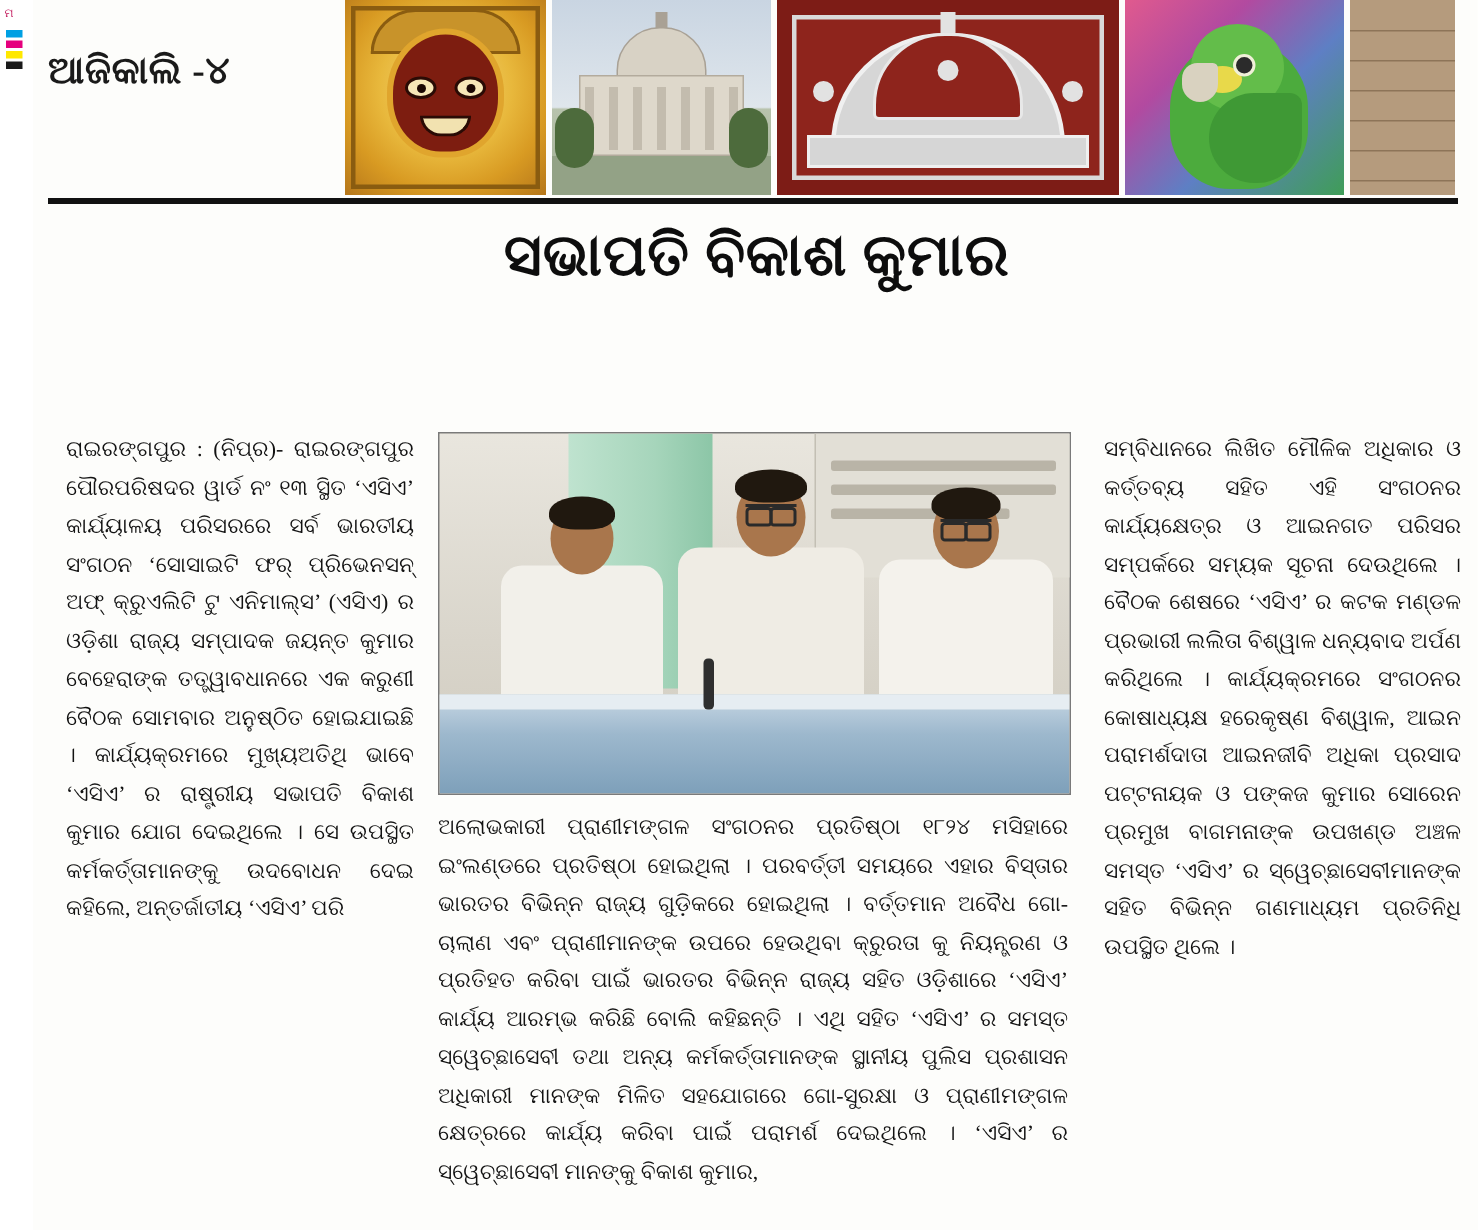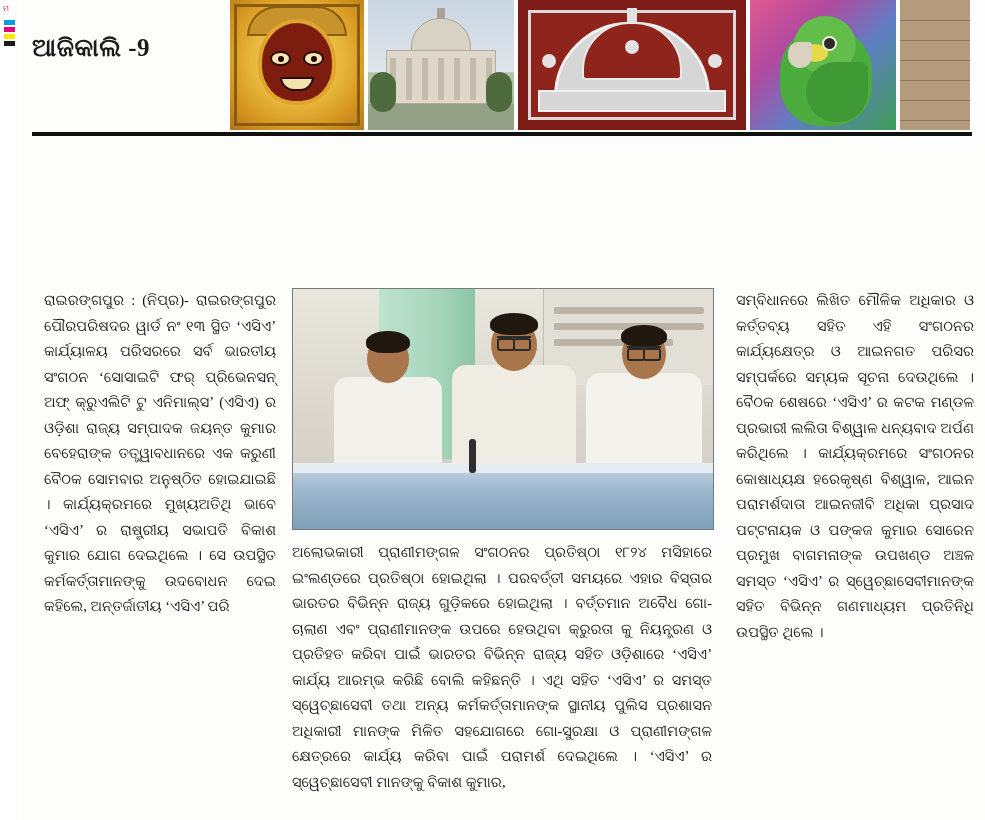--- a/index.html
+++ b/index.html
@@ -218,21 +218,21 @@
   <div class="spine-mark">ମ</div>
   <div class="spine-bar" style="top:20px;background:#00a0e3;"></div>
   <div class="spine-bar" style="top:27px;background:#e5007e;"></div>
   <div class="spine-bar" style="top:34px;background:#ffe800;"></div>
   <div class="spine-bar" style="top:41px;background:#1a1a1a;"></div>
 </div>
 
 <div class="page">
 
   <div class="masthead">
-    <div class="masthead-title">ଆଜିକାଲି -9</div>
+    <div class="masthead-title">ଆଜିକାଲି -୪</div>
 
     <div class="thumbs">
 
       <div class="thumb thumb-1">
         <div class="t1-bg"></div>
         <div class="t1-crown"></div>
         <div class="t1-face">
           <div class="t1-eye l">
               <div class="t1-pupil"></div>
             </div>
@@ -294,20 +294,21 @@
         <div class="t5-row" style="top:88px;"></div>
         <div class="t5-row" style="top:108px;"></div>
       </div>
 
     </div>
 
     <div class="masthead-rule"></div>
   </div>
 
   <div class="headline">
+    <div>ସଭାପତି ବିକାଶ କୁମାର</div>
   </div>
 
   <div class="cols">
 
     <div class="photo">
       <div class="ph-wall"></div>
       <div class="ph-curtain"></div>
       <div class="ph-banner">
         <div class="ph-banner-line" style="top:18px;"></div>
         <div class="ph-banner-line" style="top:34px;"></div>

